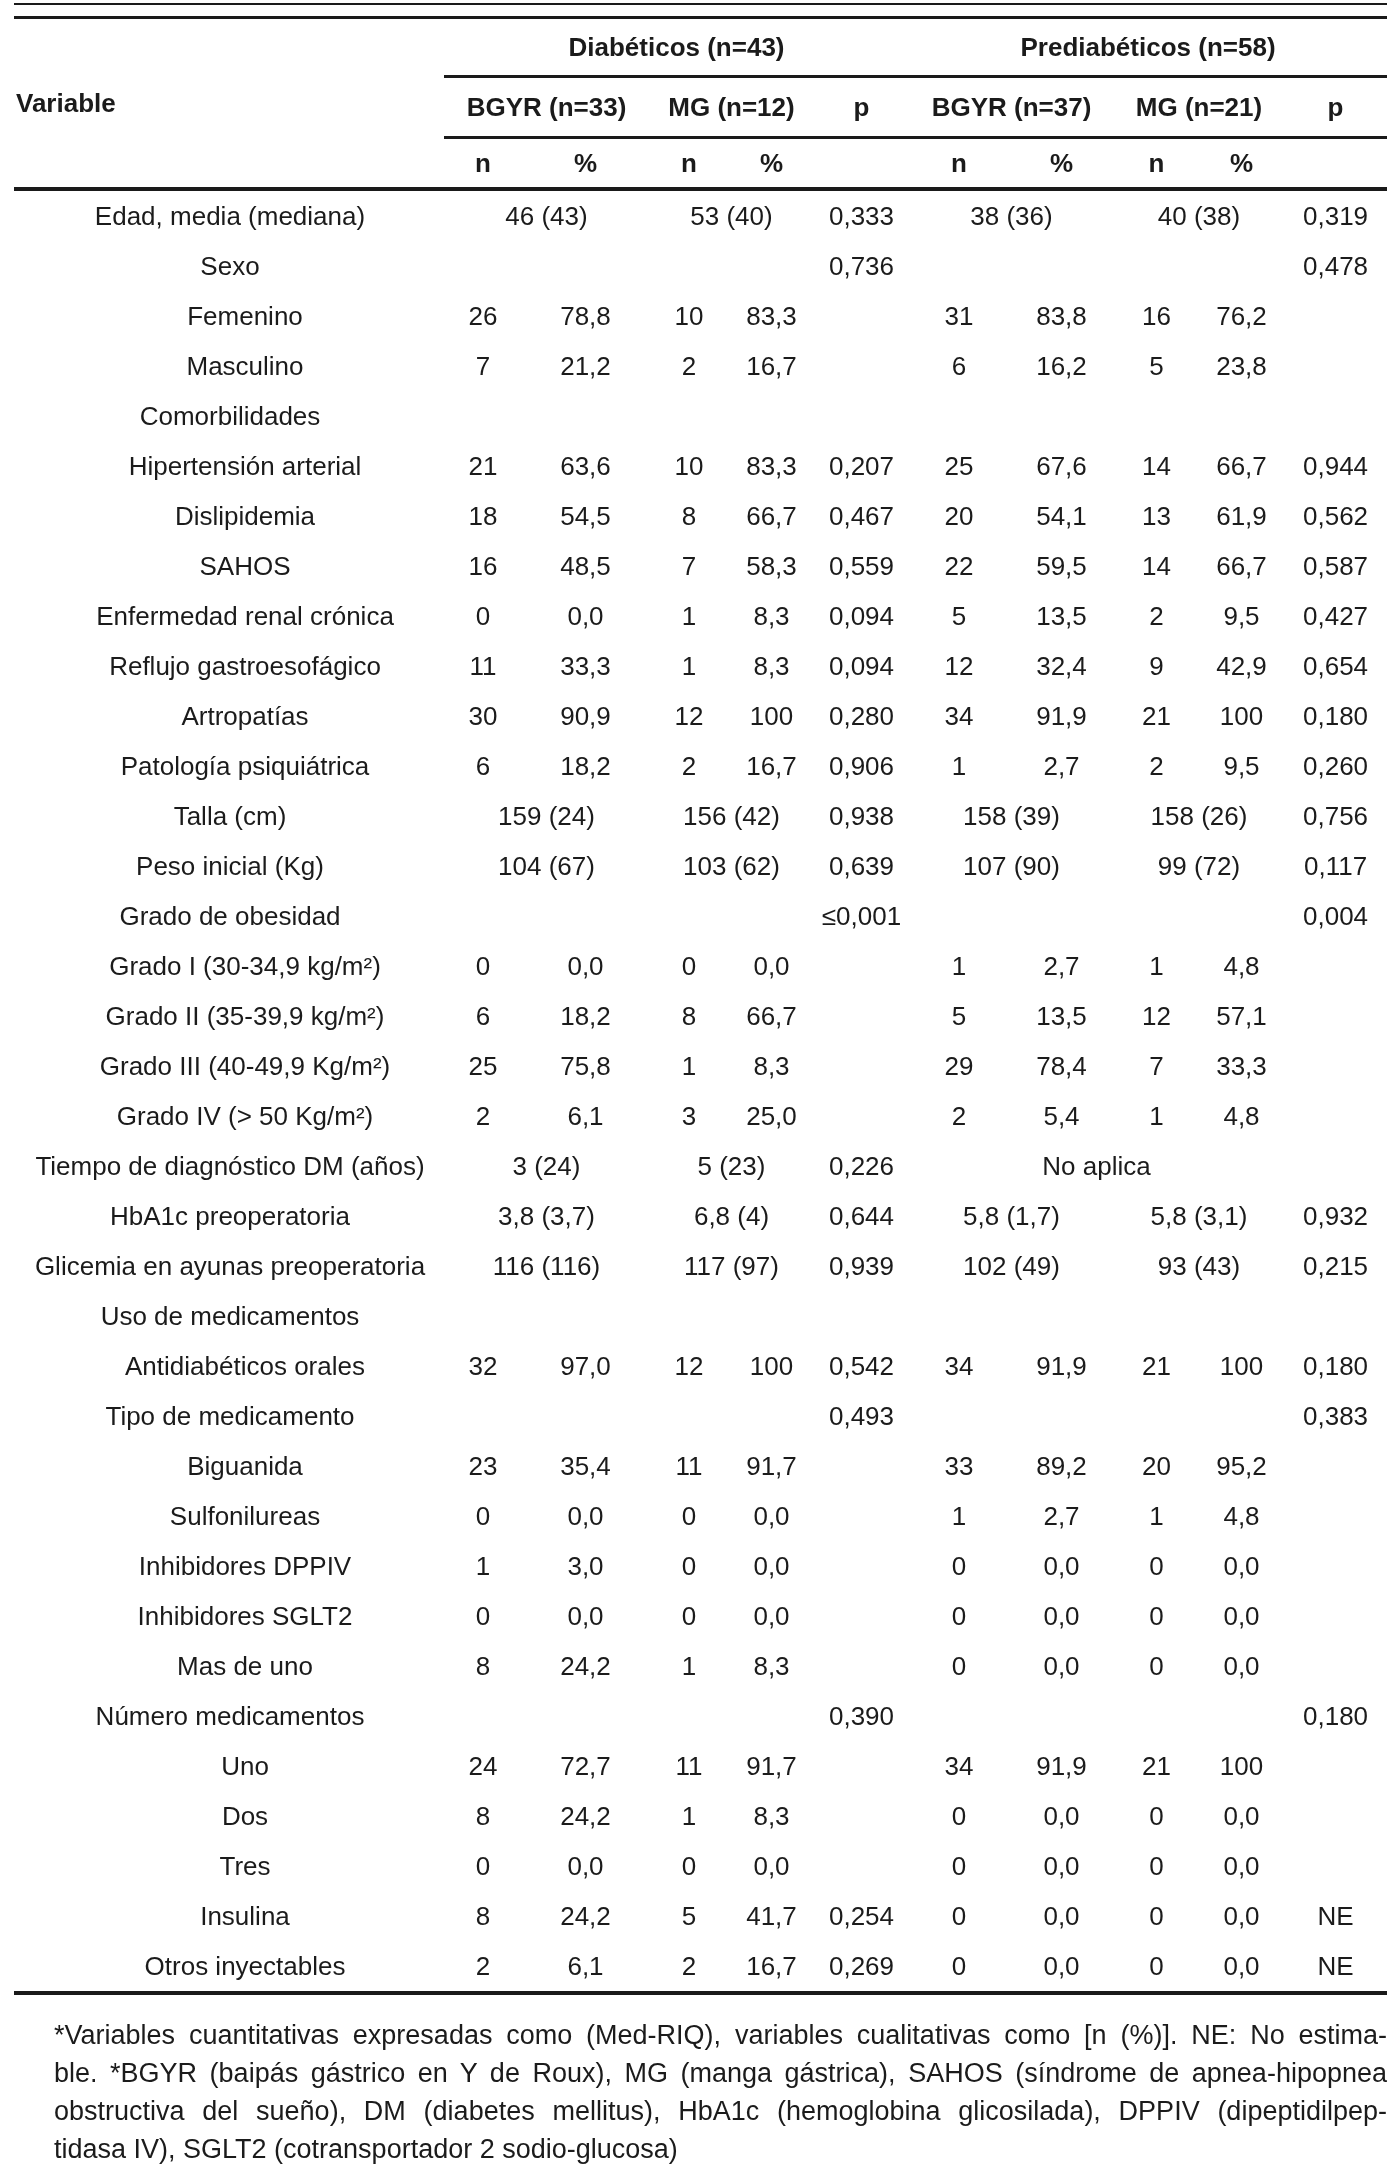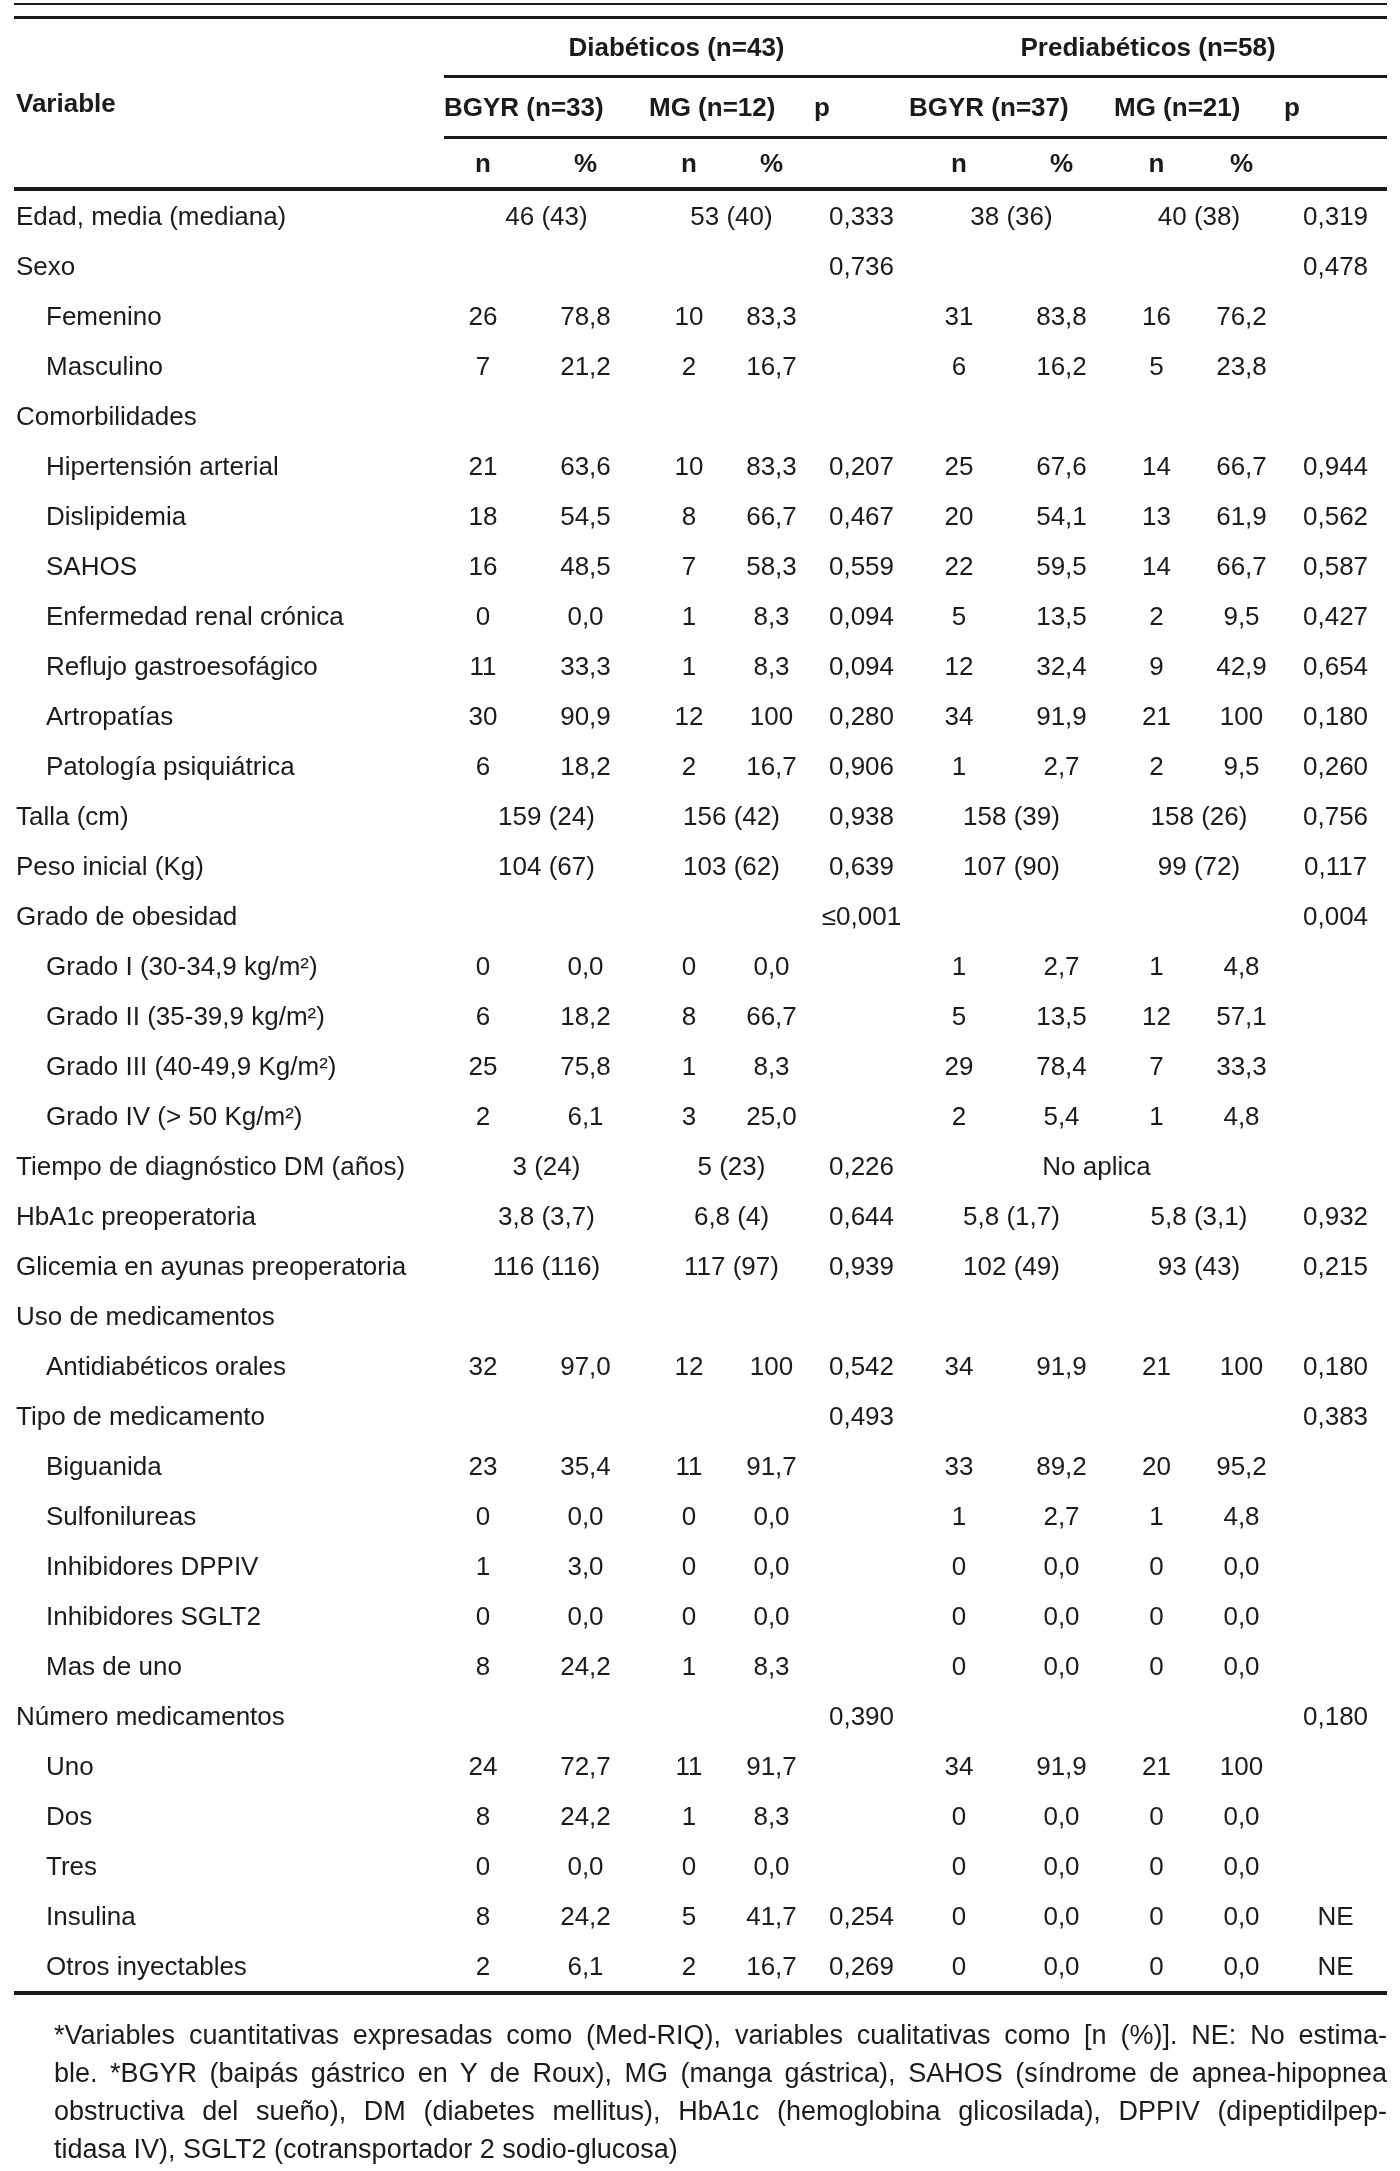--- a/index.html
+++ b/index.html
@@ -37,32 +37,32 @@
     padding-left:2px;
     border-bottom:4px solid #1a1a1a;
     font-size:26px;
   }
   tr.grp-row th.grp{
     height:56px;
     border-bottom:3px solid #1a1a1a;
   }
   tr.sub-row th.sub{
     height:58px;
-    text-align:left;
+    text-align:center;
     border-bottom:3px solid #1a1a1a;
   }
   tr.np-row th.np{
     height:48px;
     text-align:center;
     border-bottom:4px solid #1a1a1a;
   }
 
   tbody td{height:50px;}
   tbody td.var{
-    text-align:left;
+    text-align:center;
     padding-left:2px;
     white-space:nowrap;
   }
   tbody td.var.indent{padding-left:32px;}
   tbody td.num{text-align:center;white-space:nowrap;}
   tbody tr:last-child td{border-bottom:4px solid #1a1a1a;}
 
   .footnote{
     margin:21px 13px 0 10px;
     font-size:27px;

